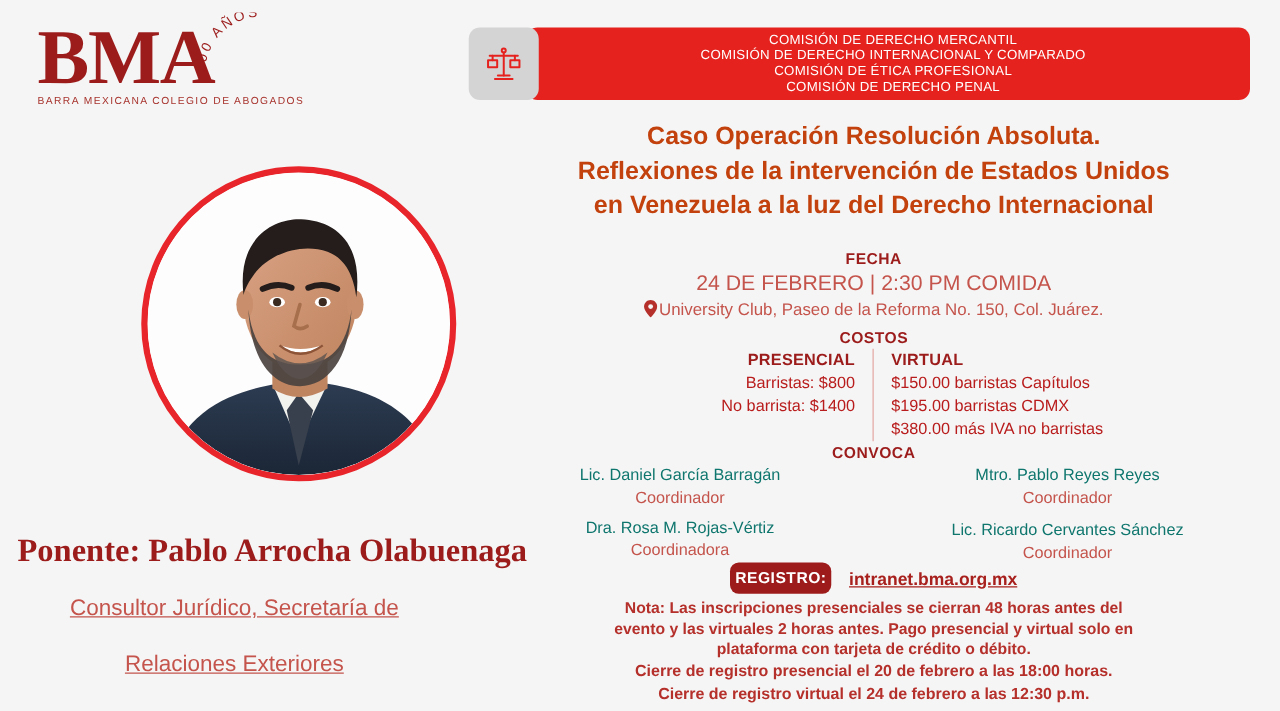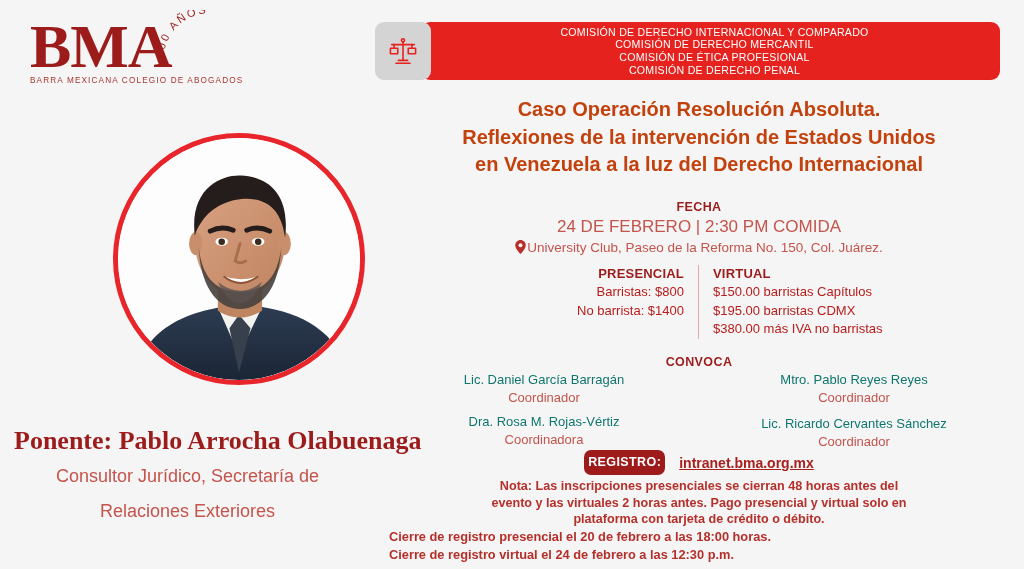--- a/index.html
+++ b/index.html
@@ -46,21 +46,21 @@
 
   .speaker-block {
     position:absolute; left:0; top:428px; width:375px; text-align:center; padding:0 14px;
   }
   .speaker-name {
     font-size:26px; font-weight:700; color:#9c1b1b; line-height:26px;
     white-space:nowrap;
     font-family:Liberation Serif, serif;
   }
   .speaker-role {
-    font-size:18px; font-weight:400; color:#c4544c; line-height:25px; margin-top:10px;
+    font-size:18px; font-weight:400; color:#c4544c; line-height:25px; margin-top:20px;text-decoration:underline;
   }
 
   
   .right-col { position:absolute; left:375px; top:0; width:649px; height:569px; }
 
   .banner { position:absolute; left:0px; top:22px; width:625px; height:58px; display:flex; align-items:stretch; }
   .banner-icon {
     width:56px; background:#d4d4d4; border-radius:9px; flex:0 0 56px;
     display:flex; align-items:center; justify-content:center; position:relative; z-index:2;
   }
@@ -109,21 +109,21 @@
   .registro-pill {
     background:#9e1b1b; color:#fff; border-radius:7px;
     font-size:12.5px; font-weight:700; letter-spacing:.4px;
     padding:5px 4px 6px;
   }
   .registro-url { font-size:14px; font-weight:700; color:#a8201d; }
 
   .nota { position:absolute; left:14px; top:478px; width:620px; text-align:center; }
   .nota div { font-size:12.6px; font-weight:700; color:#b5302b; line-height:16.5px; }
 
-  .cierre { position:absolute; left:14px; top:528px; width:620px; }
+  .cierre { position:absolute; left:14px; top:528px; width:620px; text-align:center; }
   .cierre div { font-size:12.8px; font-weight:700; color:#b5302b; line-height:18px; }
 </style>
 </head>
 <body>
 
 <div class="poster">
 
   <div class="left-col">
 
     <div class="logo-wrap">
@@ -206,22 +206,22 @@
           <line x1="4" y1="9.2" x2="28" y2="9.2"></line>
           <line x1="6.5" y1="9.2" x2="6.5" y2="13"></line>
           <line x1="25.5" y1="9.2" x2="25.5" y2="13"></line>
           <rect x="2.6" y="13" width="7.8" height="6"></rect>
           <rect x="21.6" y="13" width="7.8" height="6"></rect>
           <line x1="11" y1="26" x2="21" y2="26"></line>
           <line x1="8.5" y1="29" x2="23.5" y2="29"></line>
         </svg>
       </div>
       <div class="banner-text">
+        <div>COMISIÓN DE DERECHO MERCANTIL</div>
         <div>COMISIÓN DE DERECHO INTERNACIONAL Y COMPARADO</div>
-        <div>COMISIÓN DE DERECHO MERCANTIL</div>
         <div>COMISIÓN DE ÉTICA PROFESIONAL</div>
         <div>COMISIÓN DE DERECHO PENAL</div>
       </div>
     </div>
 
     <div class="title">
       <div>Caso Operación Resolución Absoluta.</div>
       <div>Reflexiones de la intervención de Estados Unidos</div>
       <div>en Venezuela a la luz del Derecho Internacional</div>
     </div>
@@ -229,20 +229,21 @@
     <div class="fecha">
       <div class="heading">FECHA</div>
       <div class="date-line">24 DE FEBRERO | 2:30 PM COMIDA</div>
       <div class="loc-line"><span class="pin"><svg width="11" height="14" viewBox="0 0 12 16">
               <path d="M6 0C2.7 0 0 2.7 0 6c0 4.5 6 10 6 10s6-5.5 6-10c0-3.3-2.7-6-6-6z" fill="#b5302b"></path>
               <circle cx="6" cy="6" r="2.2" fill="#f5f5f5"></circle>
             </svg></span><span>University Club, Paseo de la Reforma No. 150, Col. Juárez.</span></div>
     </div>
 
     <div class="costos">
+      <span class="heading">COSTOS</span>
       <div class="cost-cols">
         <div class="cost-col cost-left">
           <div class="chead">PRESENCIAL</div>
           <div class="citem">Barristas: $800</div>
           <div class="citem">No barrista: $1400</div>
         </div>
         <div class="cost-col cost-right">
           <div class="chead">VIRTUAL</div>
           <div class="citem">$150.00 barristas Capítulos</div>
           <div class="citem">$195.00 barristas CDMX</div>

